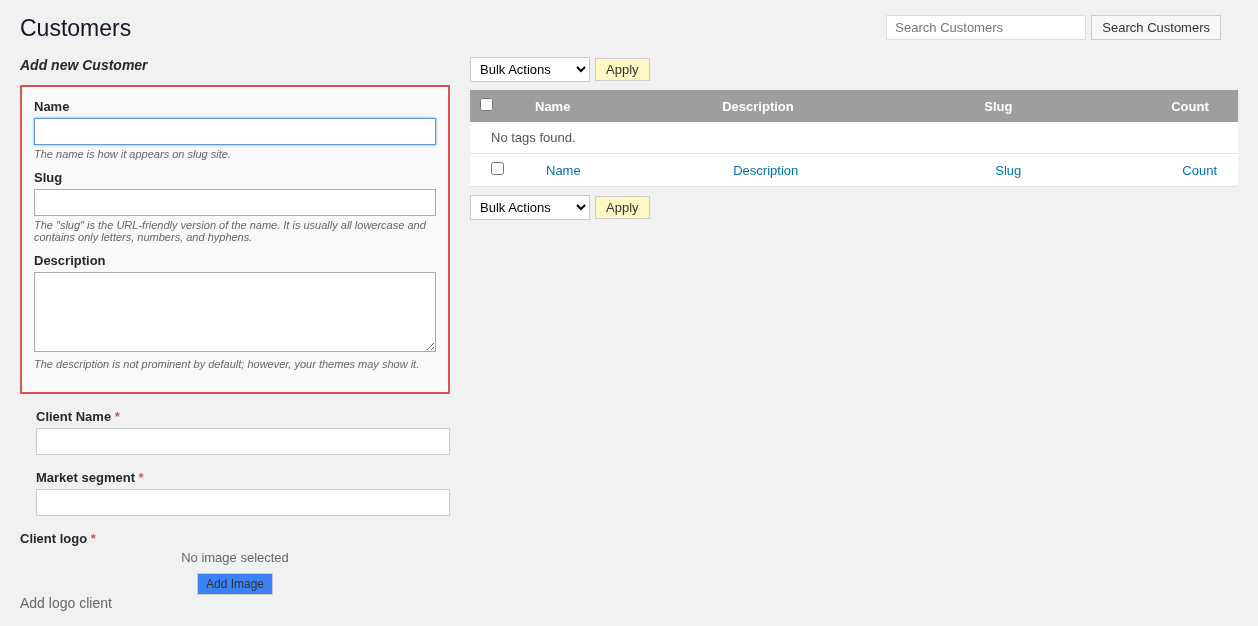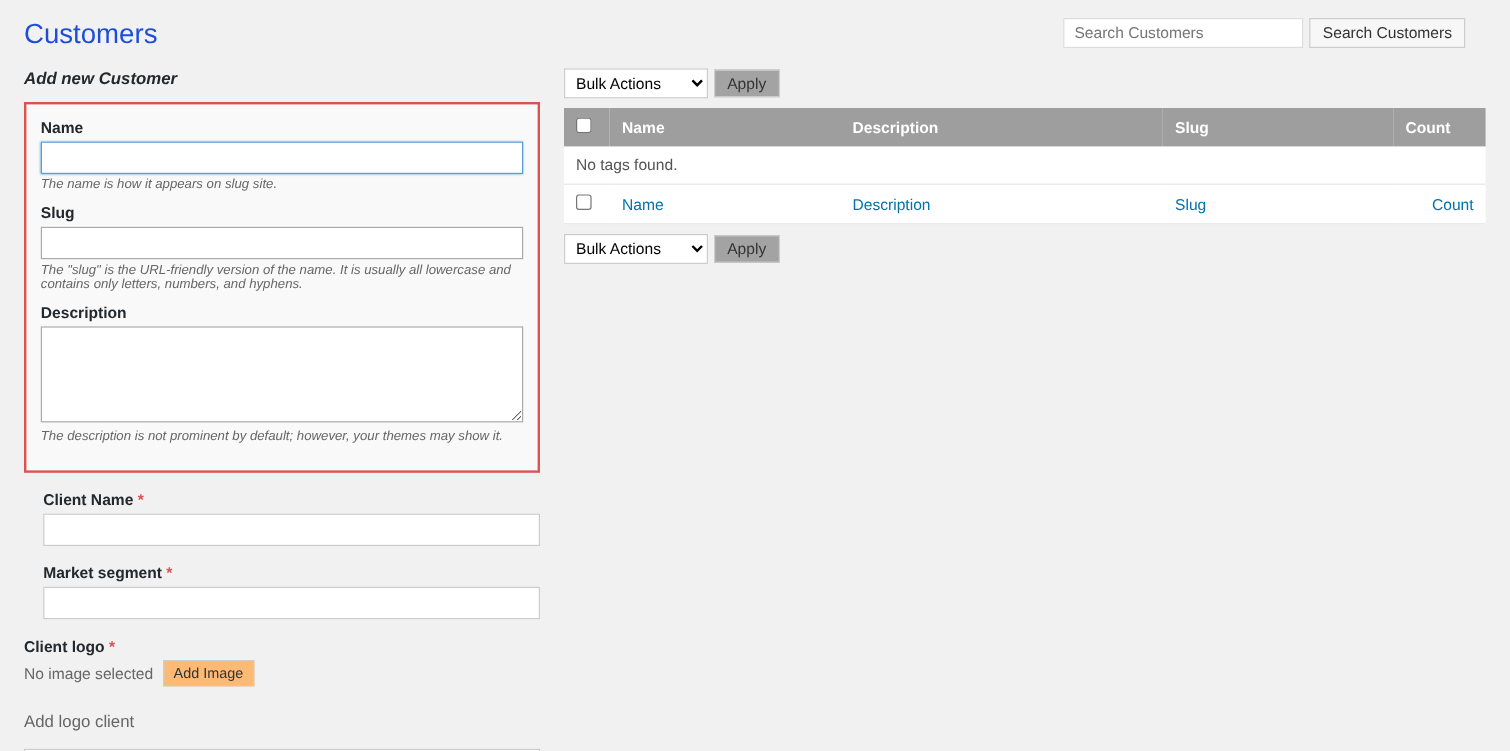--- a/index.html
+++ b/index.html
@@ -8,21 +8,21 @@
       font-size: 13px;
       background-color: #f1f1f1;
       color: #333;
     }
     .page-wrapper {
       padding: 15px 20px;
     }
     .page-title {
       font-size: 23px;
       font-weight: 400;
-      color: #1d4ed8;
+      color: #0f172a;
       margin-bottom: 15px;
     }
     .search-bar {
       position: absolute;
       top: 15px;
       right: 37px;
       display: flex;
       align-items: center;
       gap: 5px;
     }
@@ -126,29 +126,30 @@
     }
 
     
     .logo-section {
       margin-bottom: 15px;
     }
     .logo-row {
       display: flex;
       align-items: center;
       gap: 8px;
-      margin-bottom: 21px;
+      margin-bottom: 0;
+      flex-direction: column;
     }
     .no-image-text {
       font-size: 13px;
       color: #666;
     }
     .add-image-btn {
       padding: 3px 8px;
-      background: #fdba74;
+      background: #3b82f6;
       border: 1px solid #ccc;
       cursor: pointer;
       font-size: 12px;
       color: #333;
     }
     .logo-hint {
       font-size: 14px;
       color: #666;
     }
 
@@ -175,21 +176,21 @@
     }
     .bulk-select {
       padding: 3px 5px;
       border: 1px solid #ccc;
       font-size: 13px;
       background: #fff;
       min-width: 120px;
     }
     .apply-btn {
       padding: 3px 10px;
-      background: #a3a3a3;
+      background: #fef9c3;
       border: 1px solid #ccc;
       cursor: pointer;
       font-size: 13px;
       color: #333;
     }
 
     
     .customers-table {
       width: 100%;
       border-collapse: collapse;
@@ -202,21 +203,21 @@
     .customers-table thead th {
       padding: 8px 10px;
       text-align: left;
       font-weight: 600;
       font-size: 13px;
     }
     .customers-table tbody tr {
       border-bottom: 1px solid #e5e5e5;
     }
     .customers-table tbody td {
-      padding: 8px 10px;
+      padding: 8px 21px;
       font-size: 13px;
     }
     .no-tags-row td {
       color: #555;
       font-style: normal;
     }
     .footer-row td {
       color: #0073aa;
       cursor: pointer;
     }

